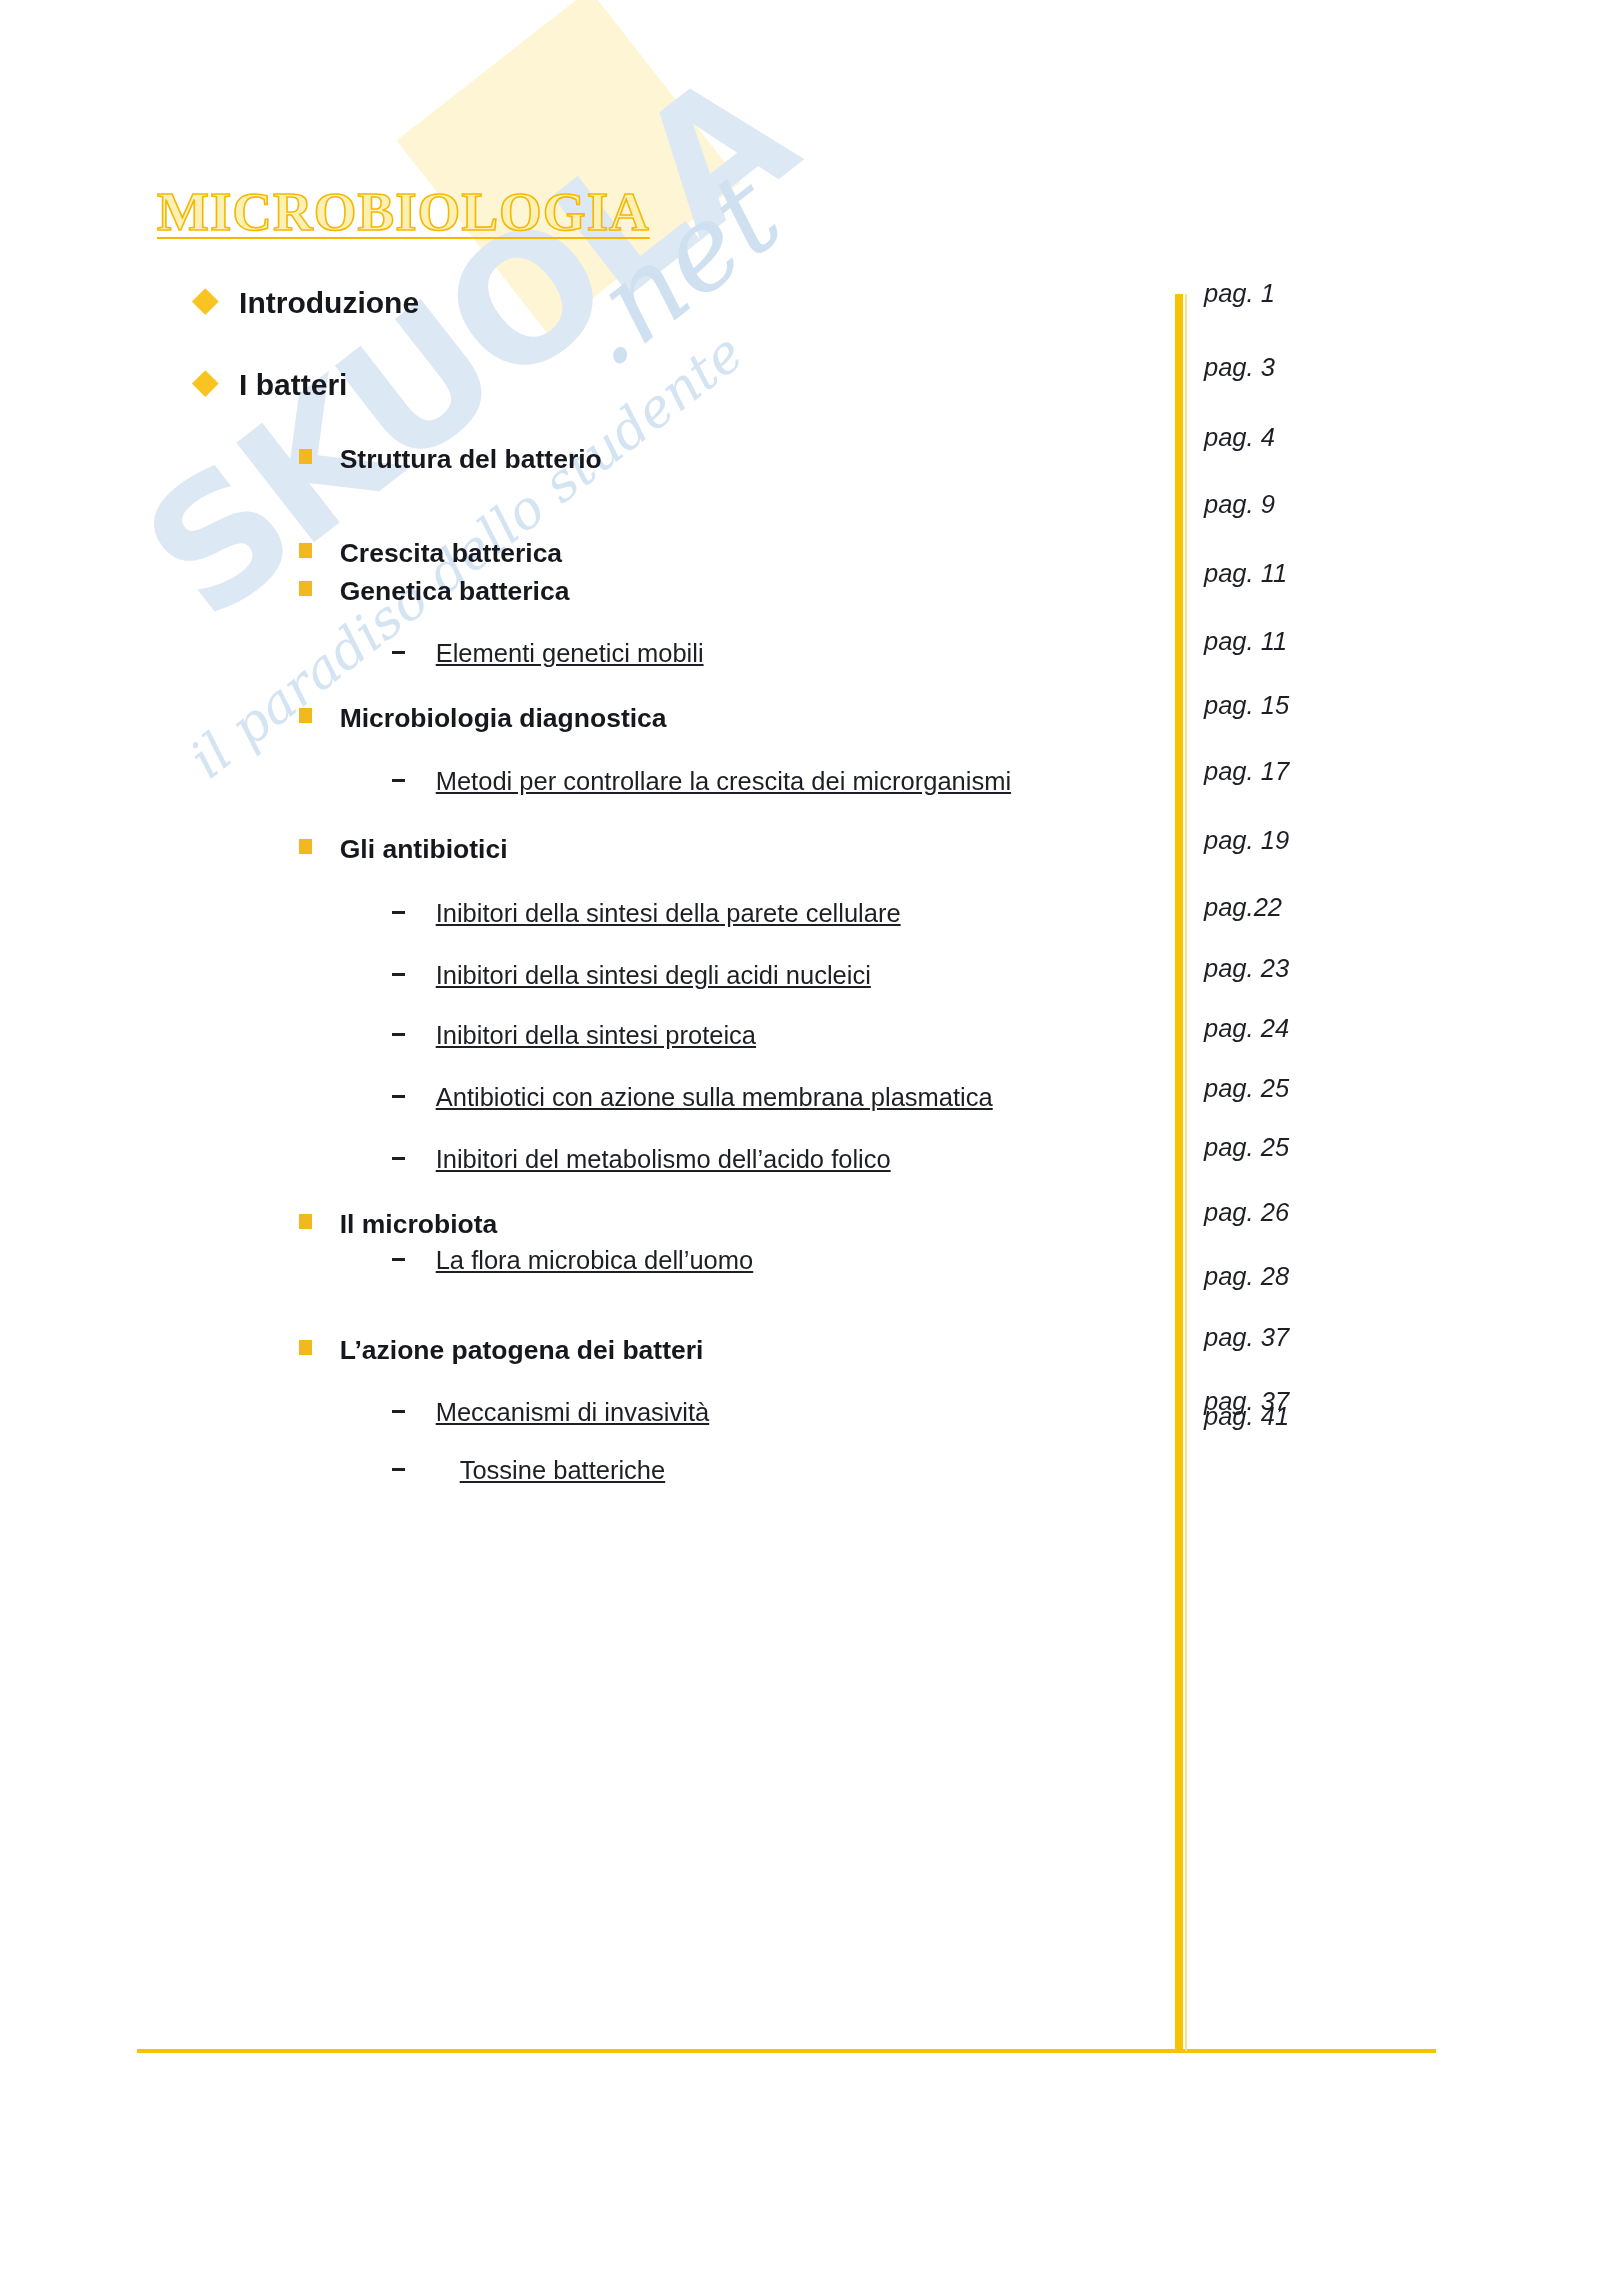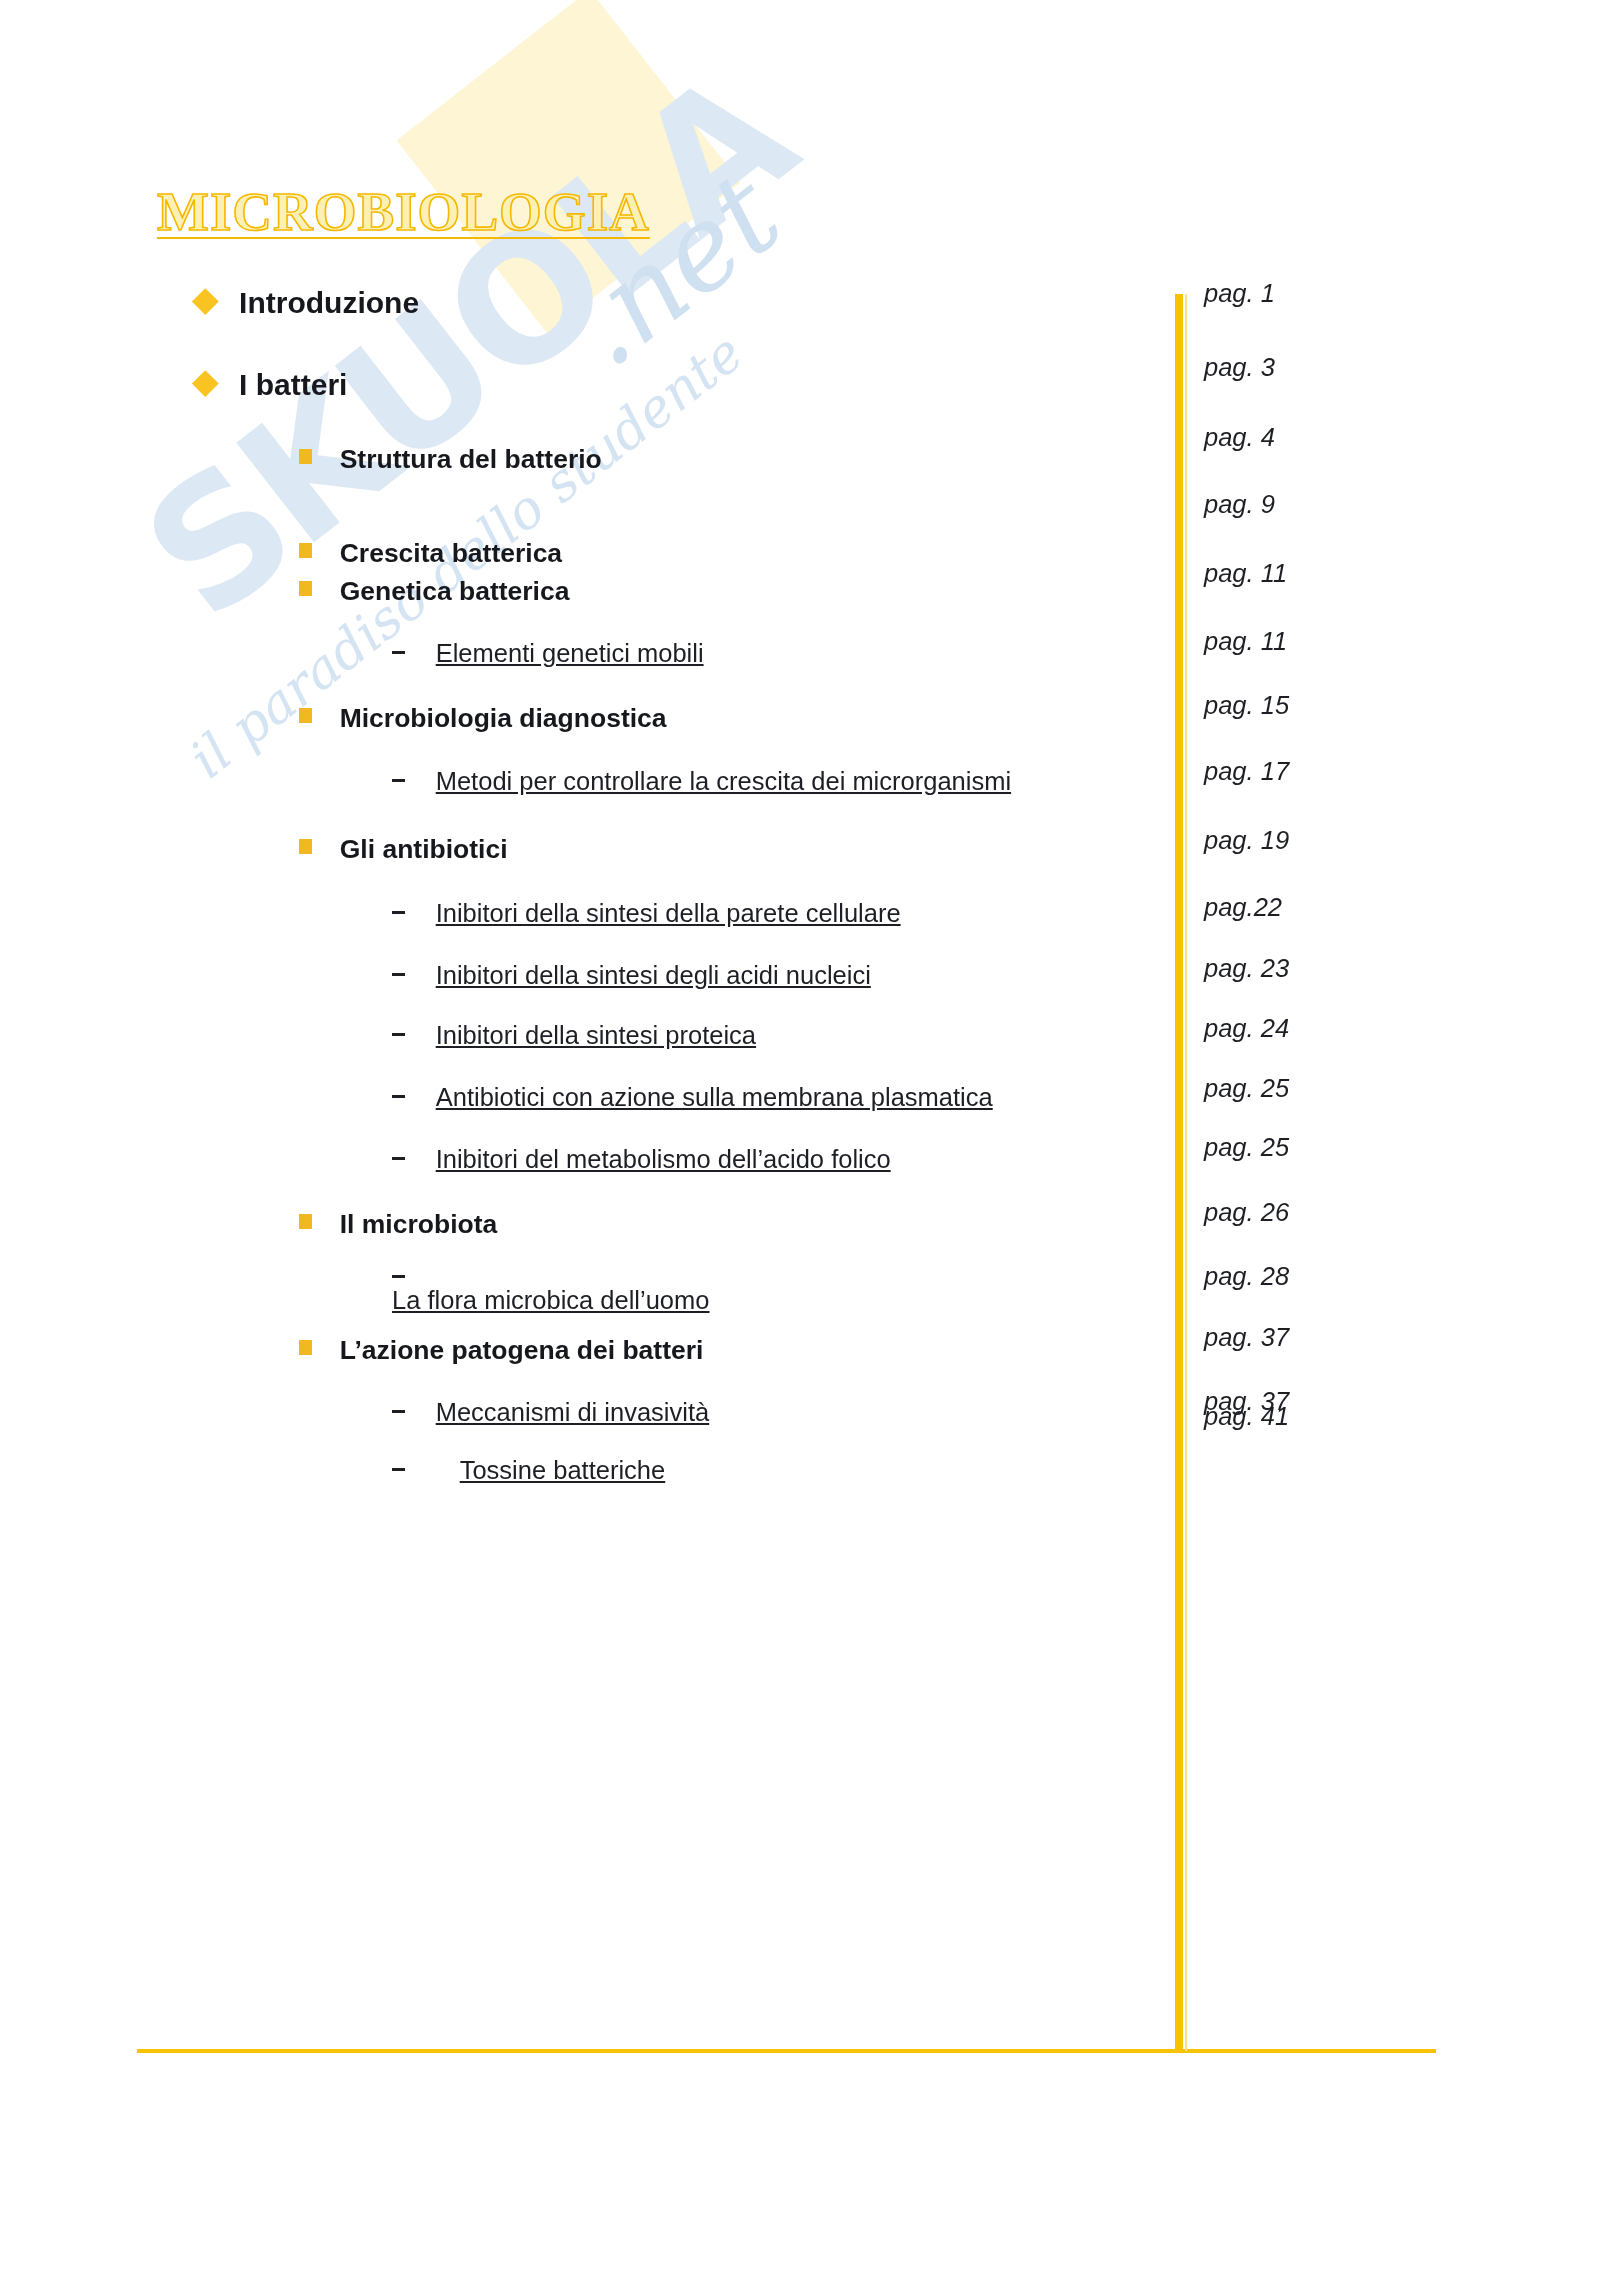--- a/index.html
+++ b/index.html
@@ -284,21 +284,21 @@
           <span class="label">Antibiotici con azione sulla membrana plasmatica</span>
         </div>
         <div class="entry lvl3" style="top: 1145px;">
           <span class="bullet"></span>
           <span class="label">Inibitori del metabolismo dell’acido folico</span>
         </div>
         <div class="entry lvl2" style="top: 1209px;">
           <span class="bullet"></span>
           <span class="label">Il microbiota</span>
         </div>
-        <div class="entry lvl3" style="top: 1283px; flex-direction: column;">
+        <div class="entry lvl3" style="top: 1246px;">
           <span class="bullet"></span>
           <span class="label">La flora microbica dell’uomo</span>
         </div>
         <div class="entry lvl2" style="top: 1335px;">
           <span class="bullet"></span>
           <span class="label">L’azione patogena dei batteri</span>
         </div>
         <div class="entry lvl3" style="top: 1398px;">
           <span class="bullet"></span>
           <span class="label">Meccanismi di invasività</span>

